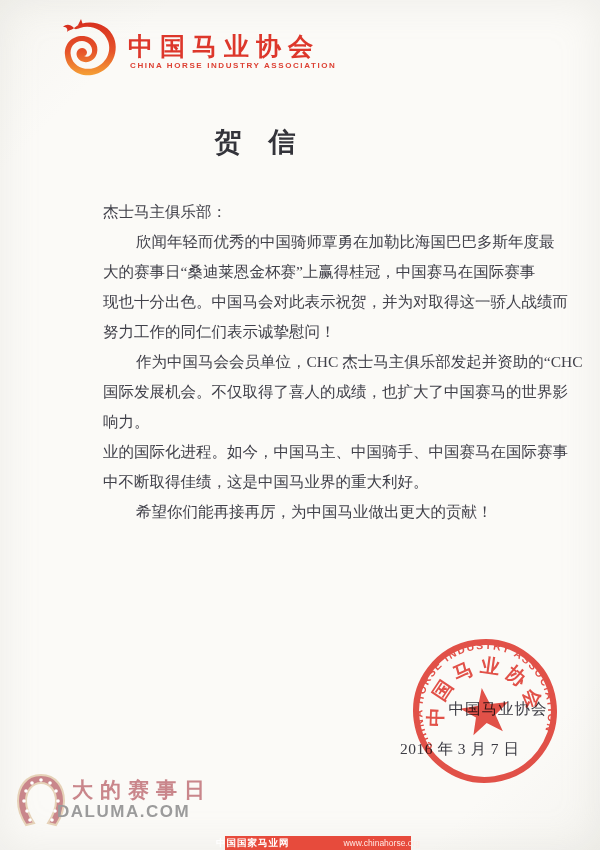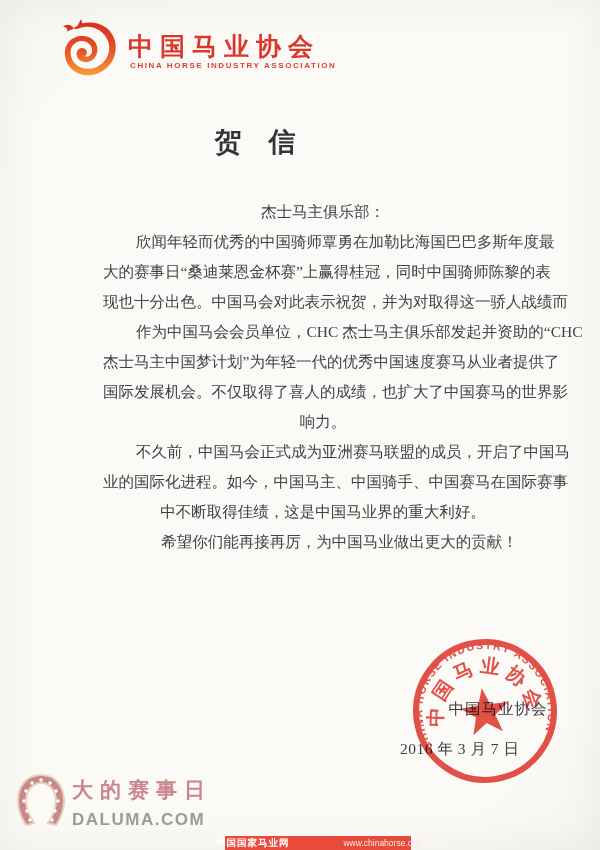--- a/index.html
+++ b/index.html
@@ -28,21 +28,20 @@
   .title{
     position:absolute;left:0;top:124px;width:512px;text-align:center;
     font-size:27px;font-weight:bold;color:#33333a;word-spacing:16px;letter-spacing:2px;
     font-family:"Liberation Serif","DejaVu Serif",serif;
   }
   
   .body-wrap{
     position:absolute;left:103px;top:197px;width:440px;
     font-size:15.5px;line-height:30px;color:#41414a;
     font-family:"Liberation Serif","DejaVu Serif",serif;
-    text-align:center;
   }
   .bline{white-space:nowrap;}
   .bline.ind{padding-left:33px;}
   
   .sig-org{
     position:absolute;left:418px;top:699px;width:160px;text-align:center;
     font-size:15.5px;color:#3c3c44;letter-spacing:1px;
     font-family:"Liberation Serif","DejaVu Serif",serif;white-space:nowrap;
   }
   .sig-date{
@@ -56,22 +55,22 @@
     transform:rotate(-8deg);opacity:.85;mix-blend-mode:multiply;
   }
   
   .horseshoe{position:absolute;left:12px;top:771px;width:58px;height:60px;}
   .wm-cn{
     position:absolute;left:72px;top:776px;
     font-size:21px;font-weight:bold;letter-spacing:7px;color:#c9868b;white-space:nowrap;
     font-family:"Liberation Serif","DejaVu Serif",serif;
   }
   .wm-en{
-    position:absolute;left:72px;top:802px;
-    font-size:17px;font-weight:bold;letter-spacing:1.5px;color:#9b9b9b;white-space:nowrap;margin-top:8px;
+    position:absolute;left:57px;top:802px;
+    font-size:17px;font-weight:bold;letter-spacing:1.5px;color:#9b9b9b;white-space:nowrap;
   }
   
   .footer-bar{
     position:absolute;left:225px;top:836px;width:186px;height:14px;
     background:#e74b3c;display:flex;align-items:center;justify-content:center;gap:17px;
   }
   .footer-cn{font-size:9.5px;font-weight:bold;color:#ffffff;letter-spacing:1px;white-space:nowrap;
     font-family:"Liberation Serif","DejaVu Serif",serif;}
   .footer-url{font-size:8.5px;color:#ffe9e4;white-space:nowrap;margin-left:37px;}
 </style>
@@ -94,27 +93,26 @@
     <path d="M20,12 C16,8 12,8 9,11 C13,11 14,13 13,16 C16,13 19,14 20,12 Z M24,9 L27,3 L29,9 Z" fill="#d8301f"></path>
   </svg>
   <div class="org-cn">中国马业协会</div>
   <div class="org-en">CHINA HORSE INDUSTRY ASSOCIATION</div>
 
   <div class="title">贺 信</div>
 
   <div class="body-wrap">
       <div class="bline">杰士马主俱乐部：</div>
       <div class="bline ind">欣闻年轻而优秀的中国骑师覃勇在加勒比海国巴巴多斯年度最</div>
-      <div class="bline">大的赛事日“桑迪莱恩金杯赛”上赢得桂冠，同时中国骑师陈黎的表</div>
+      <div class="bline">大的赛事日“桑迪莱恩金杯赛”上赢得桂冠，中国赛马在国际赛事</div>
       <div class="bline">现也十分出色。中国马会对此表示祝贺，并为对取得这一骄人战绩而</div>
+      <div class="bline">努力工作的同仁们表示诚挚慰问！</div>
       <div class="bline ind">作为中国马会会员单位，CHC 杰士马主俱乐部发起并资助的“CHC</div>
-      <div class="bline">杰士马主中国梦计划”为年轻一代的优秀中国速度赛马从业者提供了</div>
       <div class="bline">国际发展机会。不仅取得了喜人的成绩，也扩大了中国赛马的世界影</div>
       <div class="bline">响力。</div>
-      <div class="bline ind">不久前，中国马会正式成为亚洲赛马联盟的成员，开启了中国马</div>
       <div class="bline">业的国际化进程。如今，中国马主、中国骑手、中国赛马在国际赛事</div>
       <div class="bline">中不断取得佳绩，这是中国马业界的重大利好。</div>
       <div class="bline ind">希望你们能再接再厉，为中国马业做出更大的贡献！</div>
     </div>
 
   <div class="sig-org">中国马业协会</div>
   <div class="sig-date">2016 年 3 月 7 日</div>
 
   <svg class="seal" viewBox="0 0 150 150">
     <circle cx="75" cy="75" r="68" fill="none" stroke="#e1332a" stroke-width="6"></circle>

